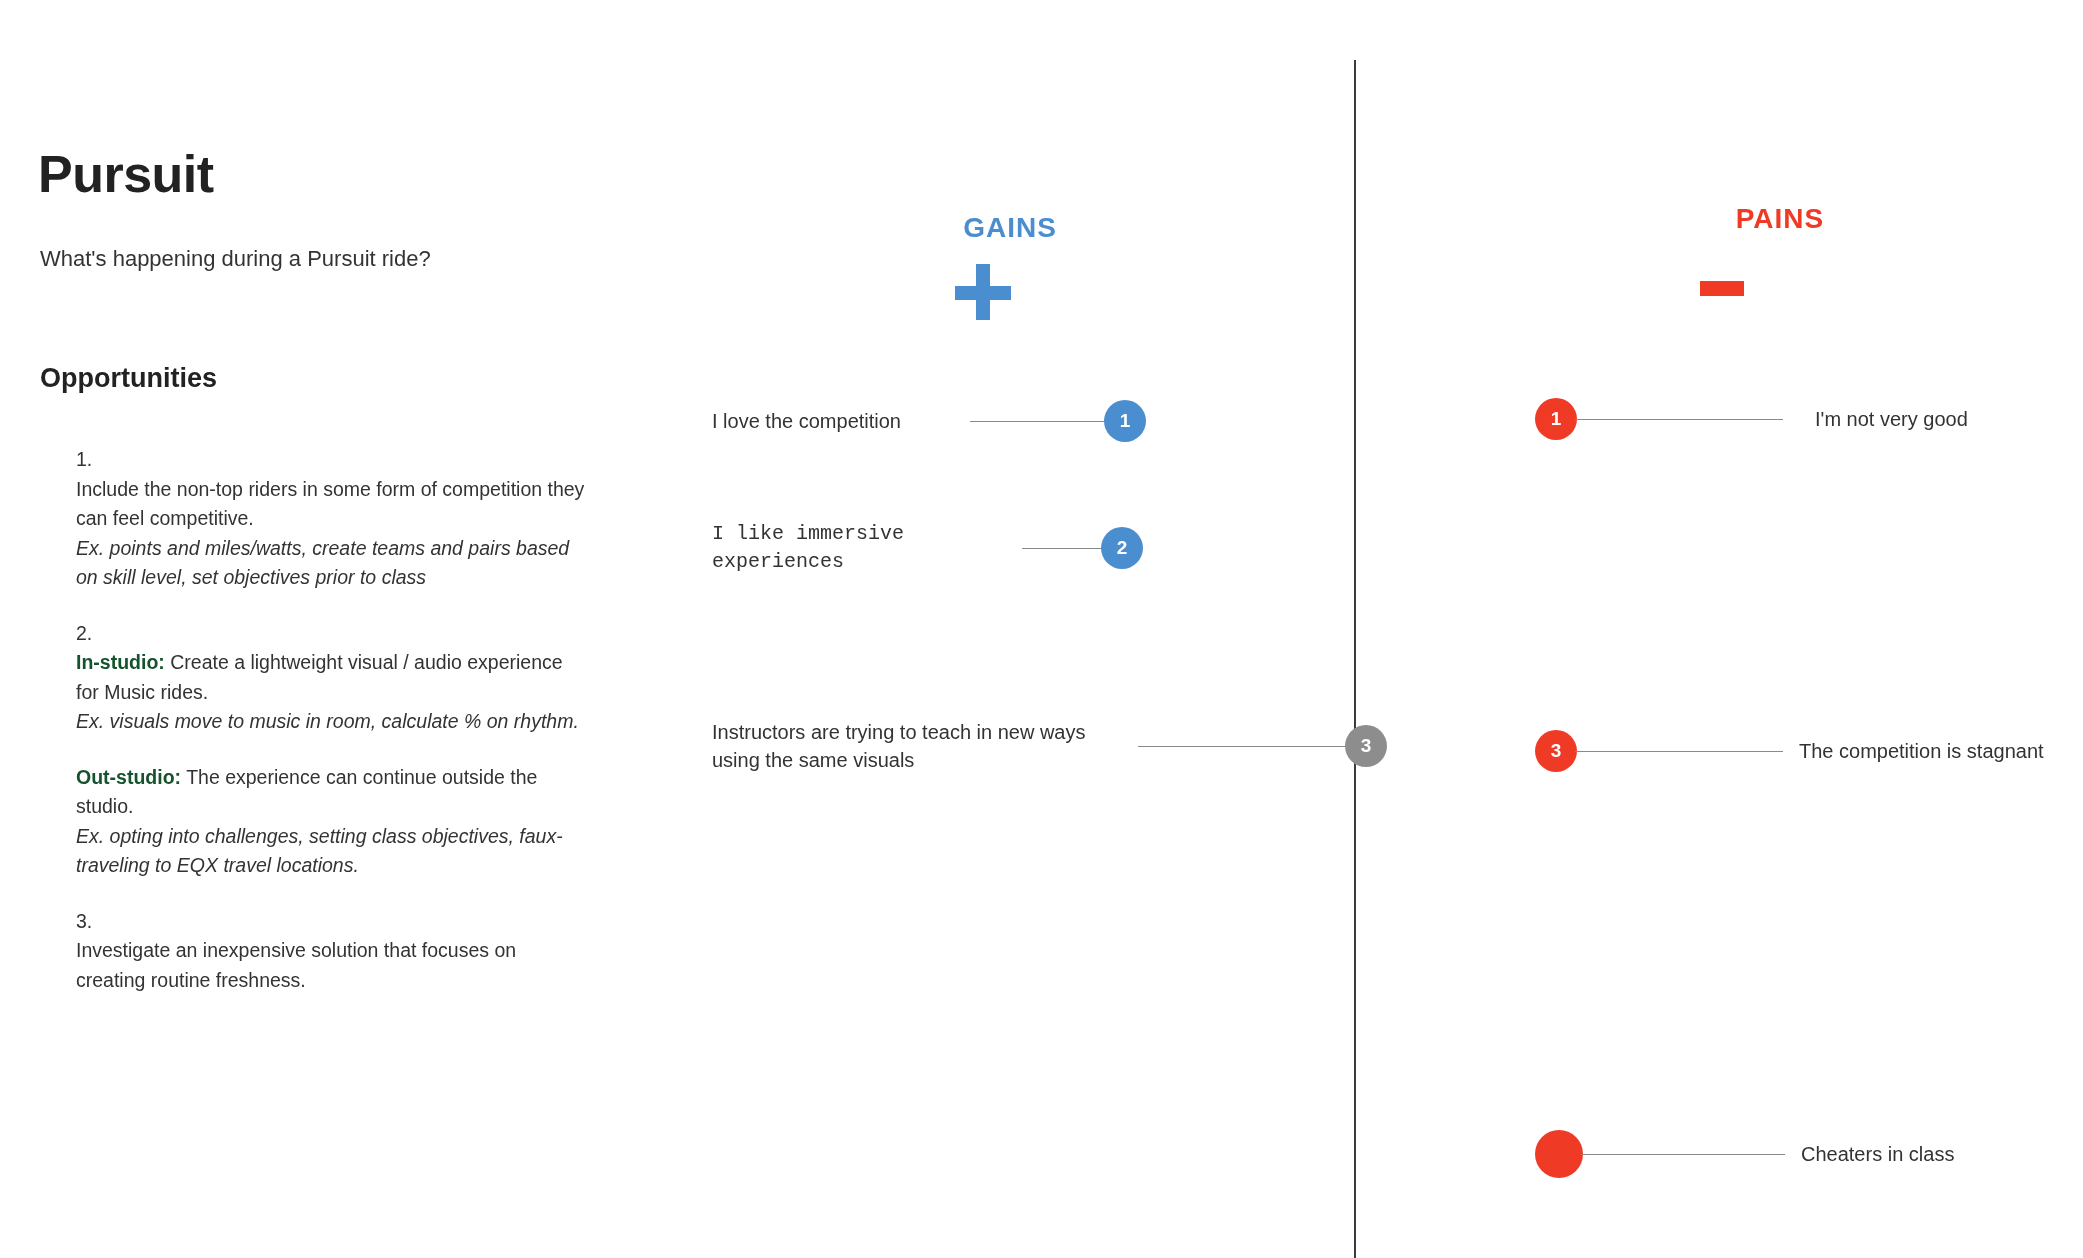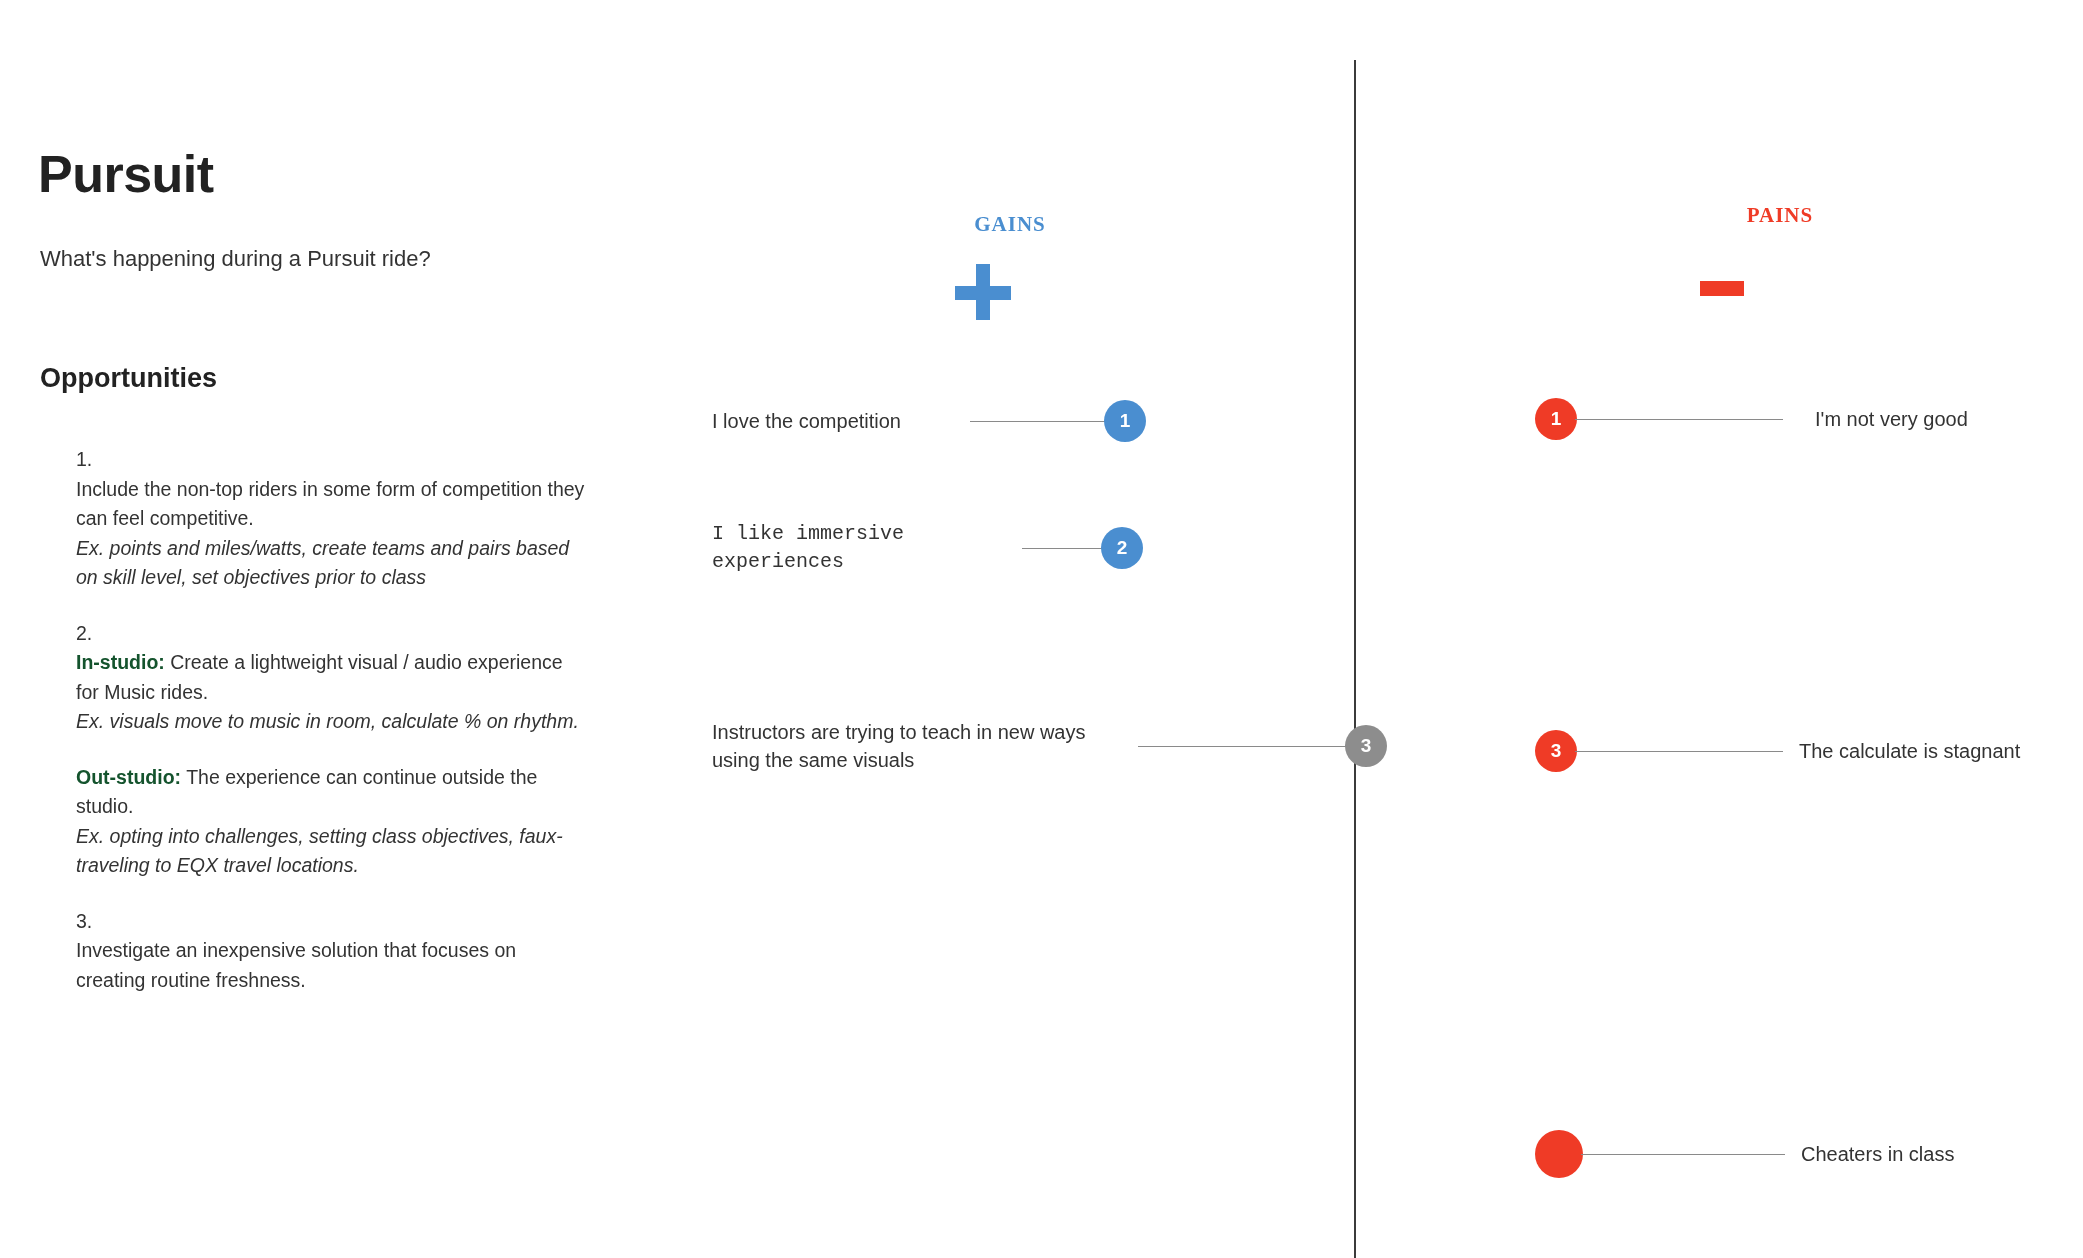--- a/index.html
+++ b/index.html
@@ -102,22 +102,21 @@
     height: 1198px;
     background: #3b3b3b;
   }
 
   
   .col-header {
     position: absolute;
     text-align: center;
     font-weight: bold;
     letter-spacing: 1px;
-    font-size: 21px;
-    font-family: Liberation Serif, serif;
+    font-size: 28px;
   }
   .gains-header {
     left: 890px;
     top: 212px;
     width: 240px;
     color: #4a8ed0;
   }
   .pains-header {
     left: 1660px;
     top: 203px;
@@ -268,20 +267,20 @@
 
 <div class="pain-row" style="left:1535px; top:398px;">
   <div class="node node-red" style="width:42px; height:42px; font-size:19px;">1</div>
   <div class="connector" style="width:208px; margin-left:-2px;"></div>
   <div class="pain-label" style="margin-left:32px;">I'm not very good</div>
 </div>
 
 <div class="pain-row" style="left:1535px; top:730px;">
   <div class="node node-red" style="width:42px; height:42px; font-size:19px;">3</div>
   <div class="connector" style="width:208px; margin-left:-2px;"></div>
-  <div class="pain-label" style="margin-left:16px;">The calculate is stagnant</div>
+  <div class="pain-label" style="margin-left:16px;">The competition is stagnant</div>
 </div>
 
 <div class="pain-row" style="left:1535px; top:1130px;">
   <div class="node node-red" style="width:48px; height:48px; font-size:19px;"></div>
   <div class="connector" style="width:204px; margin-left:-2px;"></div>
   <div class="pain-label" style="margin-left:16px;">Cheaters in class</div>
 </div>
 
 </body></html>

